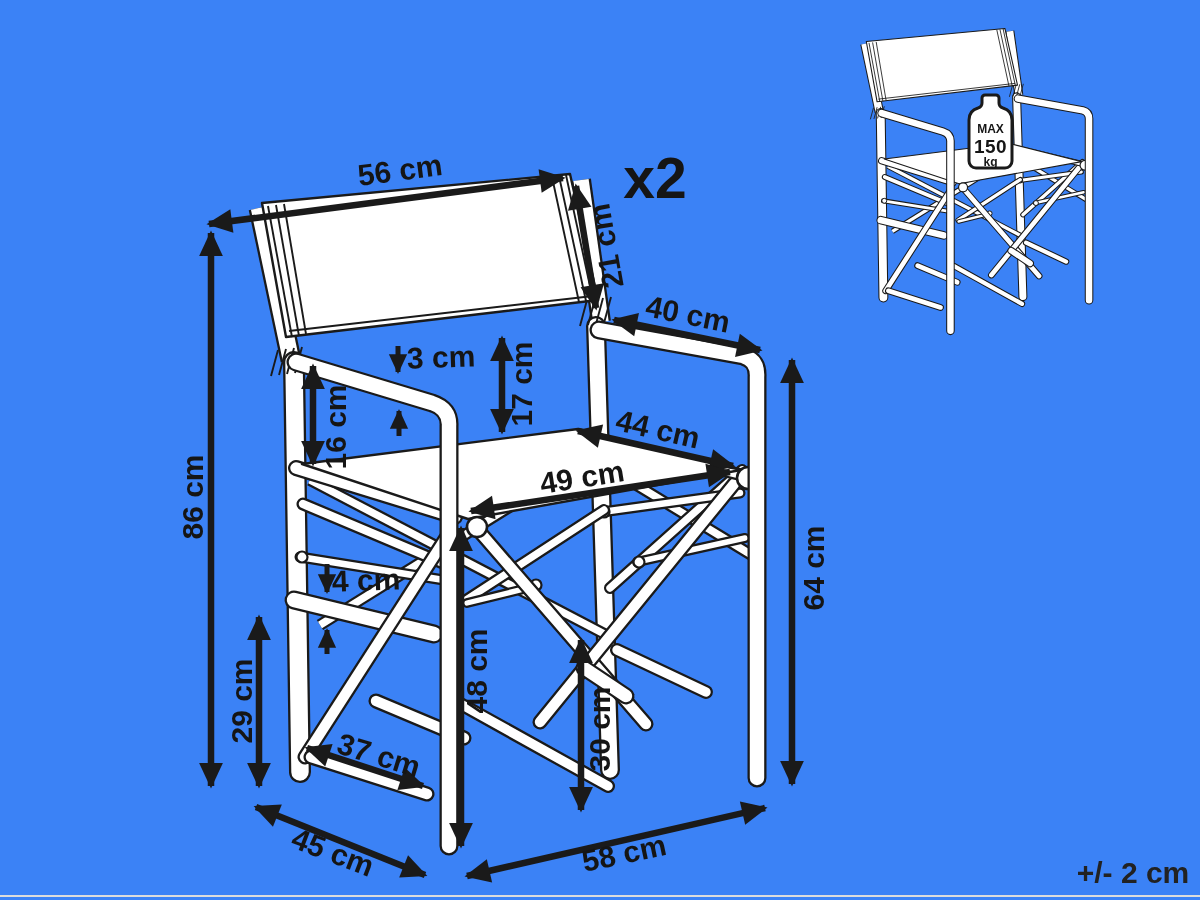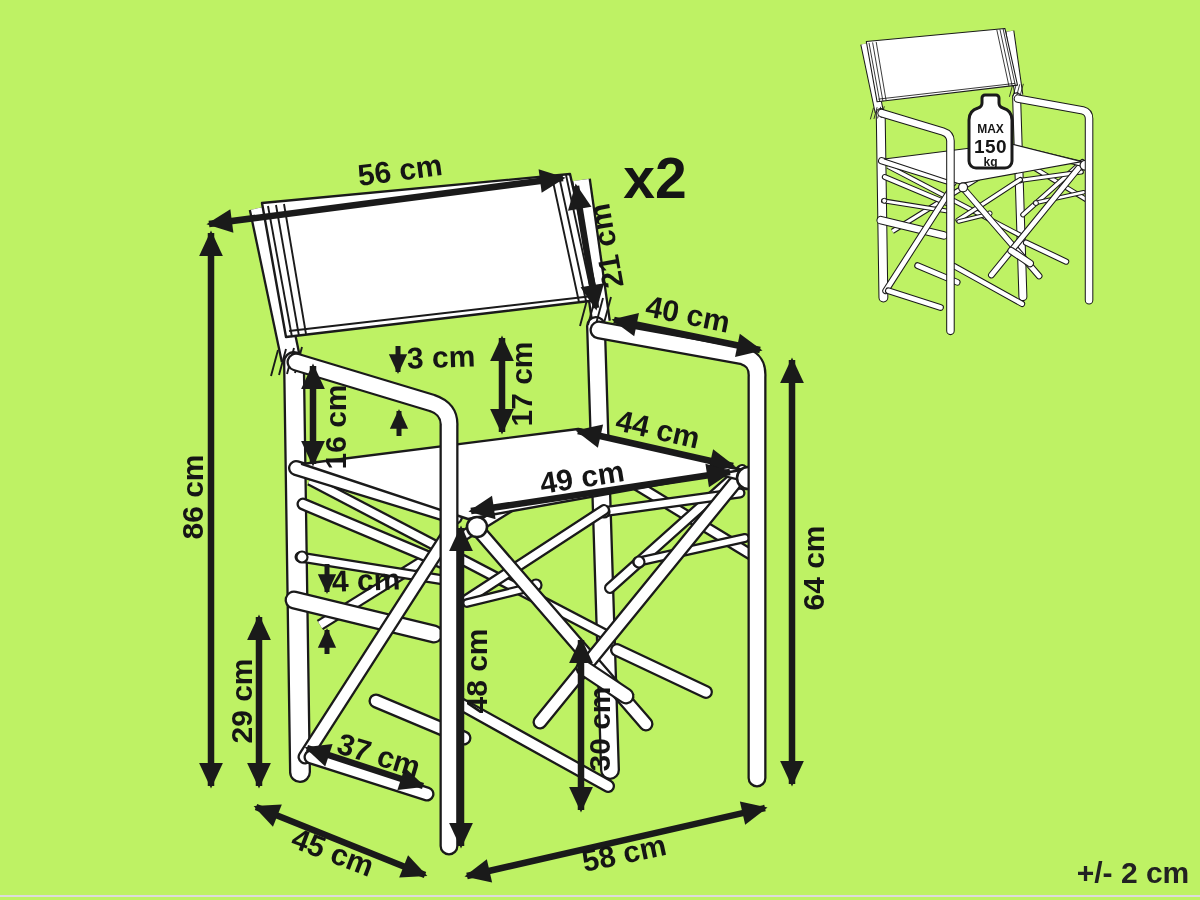--- a/index.html
+++ b/index.html
@@ -1,16 +1,16 @@
 <!DOCTYPE html>
 <html><head>
 <meta charset="utf-8">
 <style>
   html,body{margin:0;padding:0;background:#fff;}
-  #stage{position:relative;width:1200px;height:900px;background:#bef264;overflow:hidden;
+  #stage{position:relative;width:1200px;height:900px;background:#3b82f6;overflow:hidden;
          font-family:"Liberation Sans",sans-serif;}
   svg{display:block}
   .panel{fill:#ffffff;stroke:#1a1a1a;stroke-width:2.4;stroke-linejoin:round;}
   .thin{stroke:#1a1a1a;stroke-width:1.9;fill:none;}
   .bar{fill:none;stroke:#1a1a1a;}
   .bar-fill{fill:none;stroke:#ffffff;}
   .ring{fill:#ffffff;stroke:#1a1a1a;stroke-width:2.2;}
   .knob{fill:#ffffff;stroke:#1a1a1a;stroke-width:2.6;}
   .dim{stroke:#1a1a1a;stroke-width:6.5;fill:none;}
   .dim-s{stroke:#1a1a1a;stroke-width:5;fill:none;}

